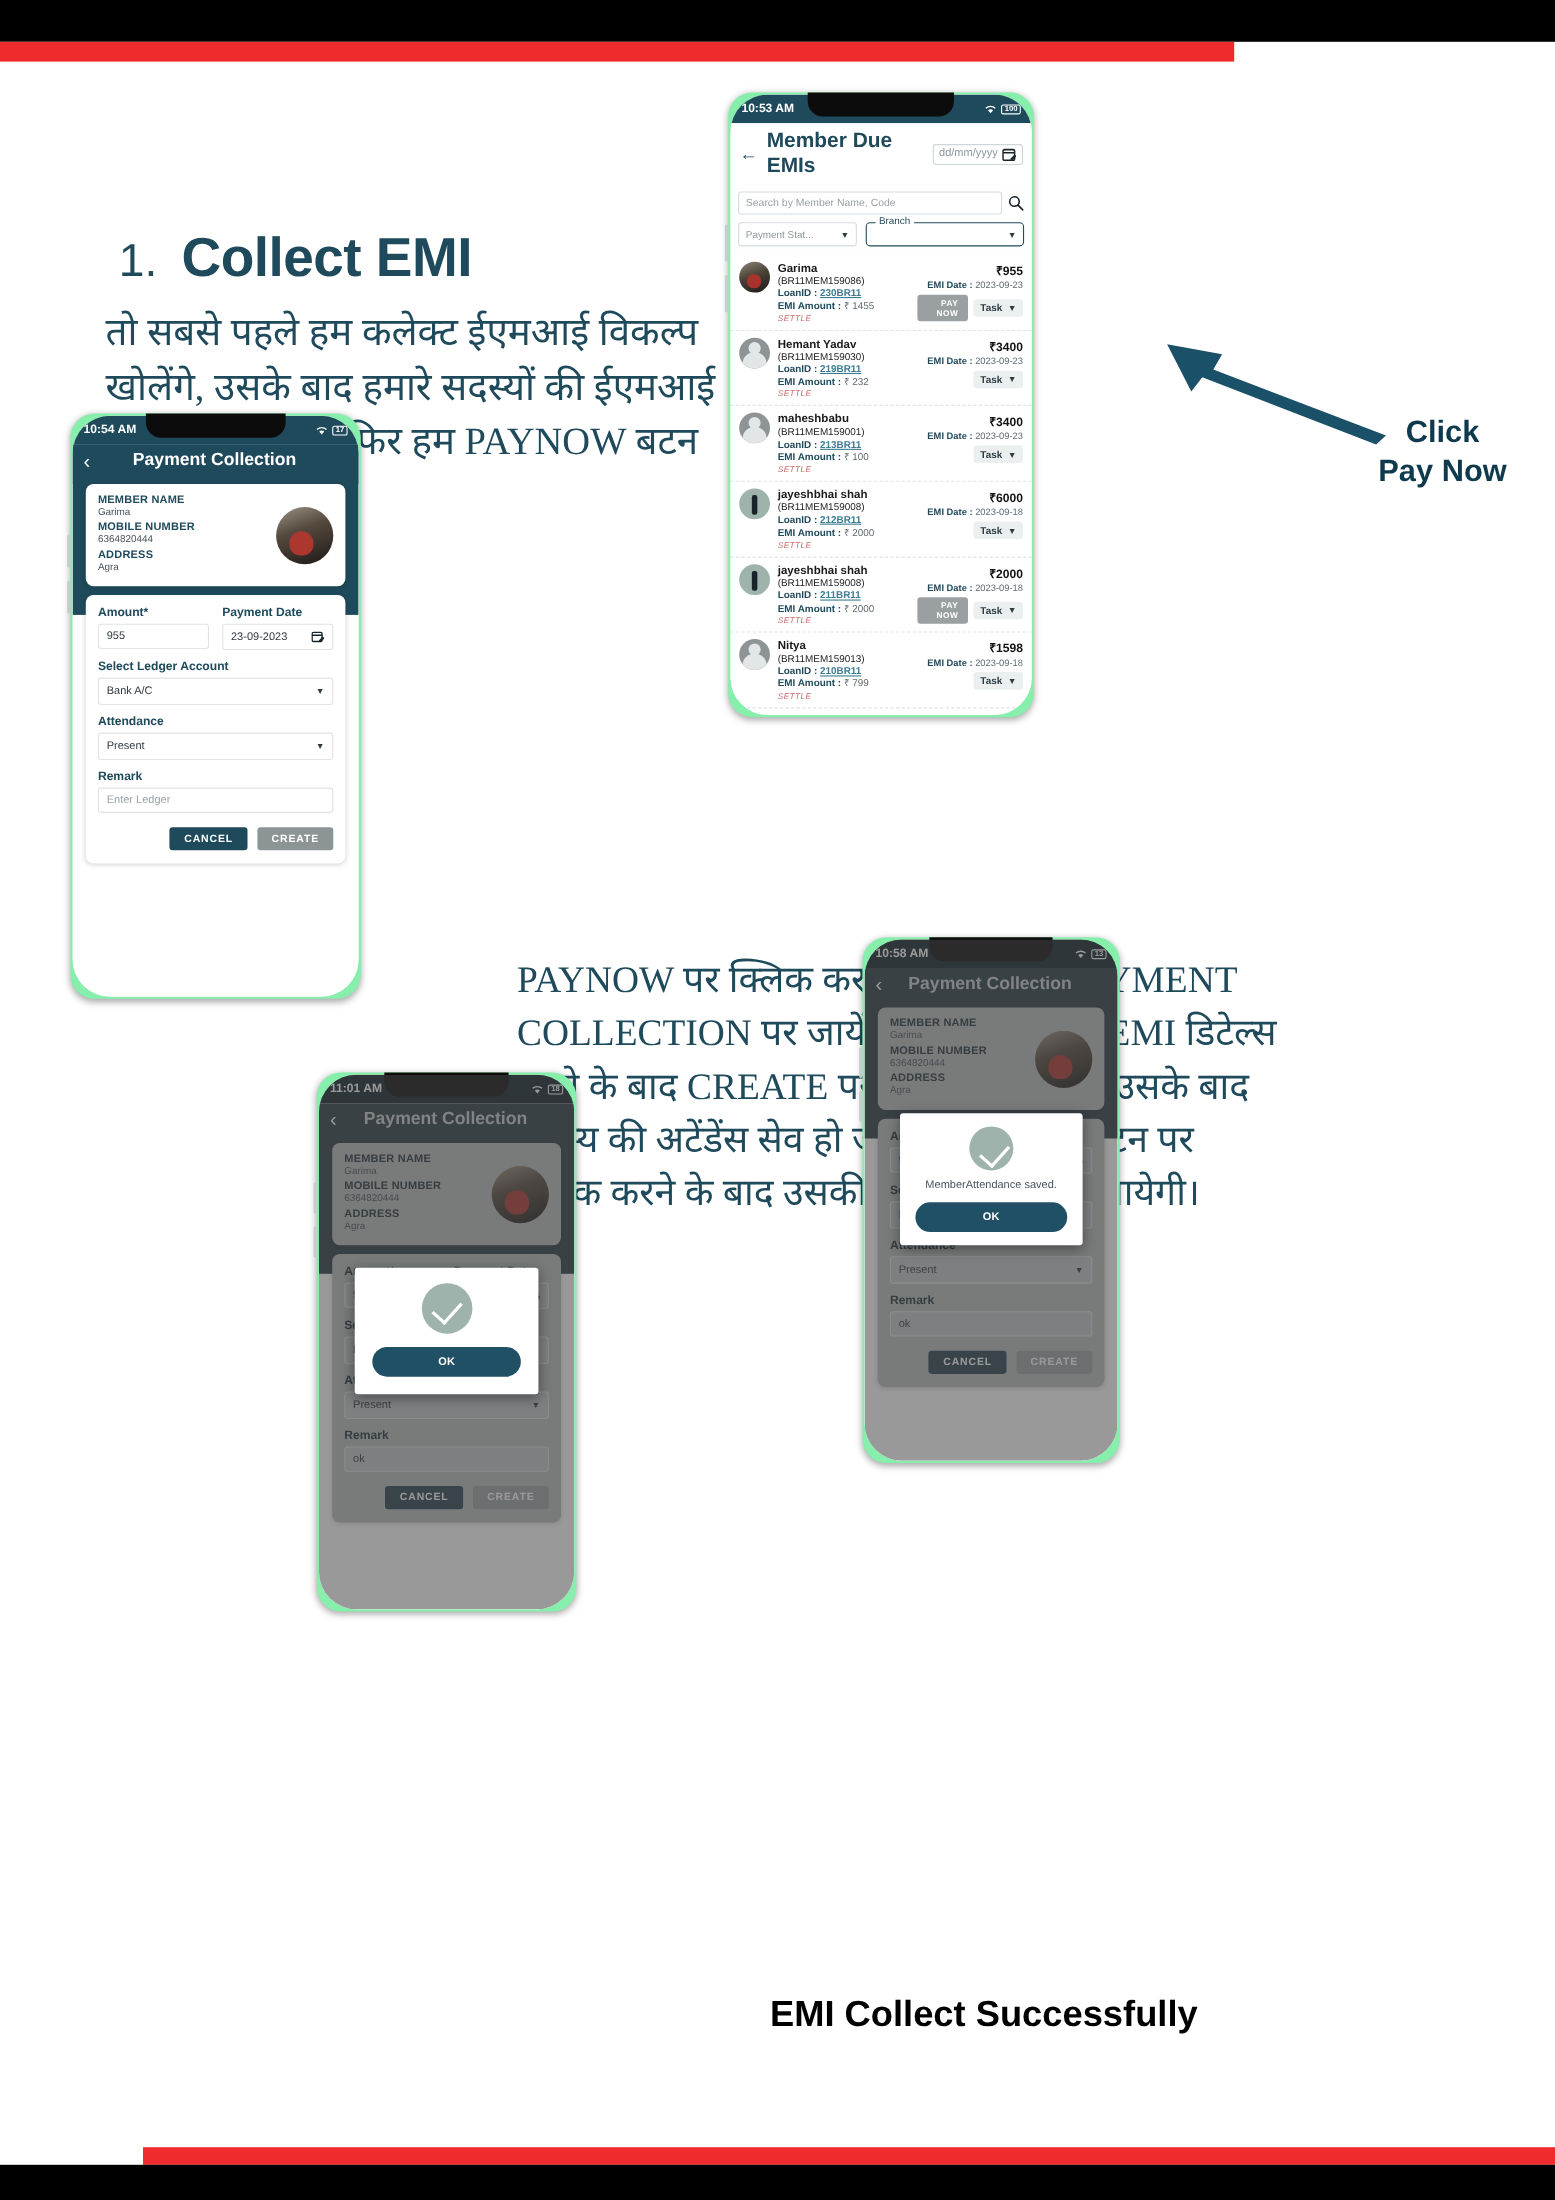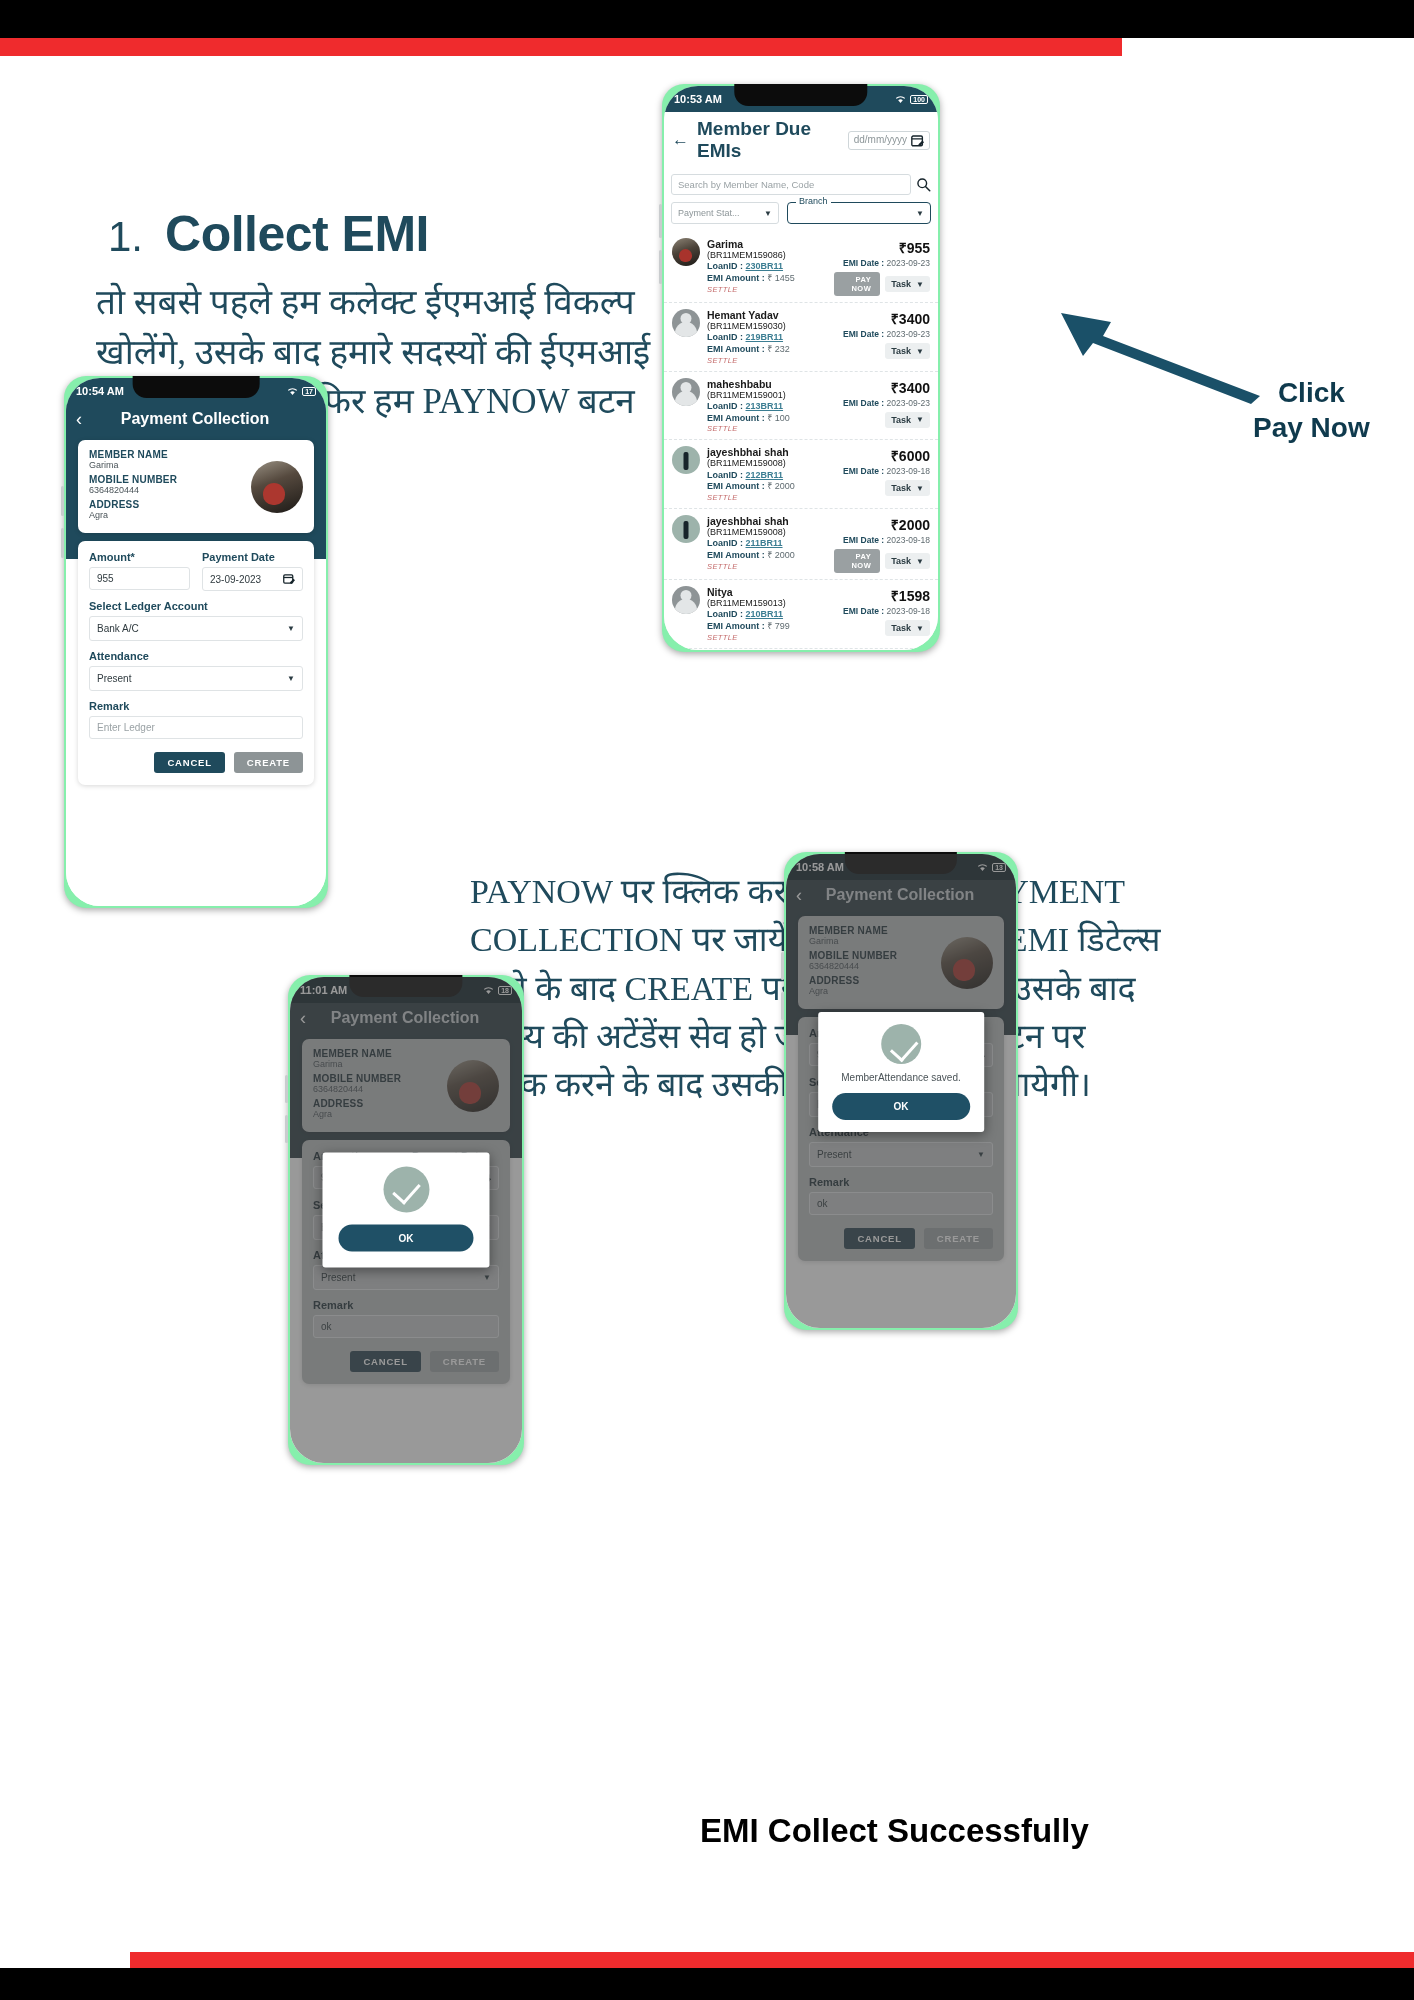--- a/index.html
+++ b/index.html
@@ -156,21 +156,21 @@
   }
   .emi-info { flex: 1; min-width: 0; }
   .emi-name { font-size: 10.5px; font-weight: 700; color: #1a1a1a; line-height: 1.15; }
   .emi-code { font-size: 9px; color: #1a1a1a; line-height: 1.25; }
   .emi-loan { font-size: 9px; color: #1f4a5c; font-weight: 700; line-height: 1.3; }
   .emi-loan u { color: #3b7d92; }
   .emi-amt { font-size: 9px; color: #1f4a5c; font-weight: 700; line-height: 1.3; }
   .emi-amt span { font-weight: 400; color: #5f6b70; }
   .settle { font-size: 7.5px; color: #c46b6b; font-style: italic; letter-spacing: .4px; }
   .emi-right { flex: 0 0 96px; text-align: right; }
-  .emi-total { font-size: 14px; font-weight: 700; color: #111; }
+  .emi-total { font-size: 11px; font-weight: 700; color: #111; }
   .emi-date { font-size: 8.5px; color: #1f4a5c; font-weight: 700; margin-top: 1px; }
   .emi-date span { font-weight: 400; color: #5f6b70; }
   .emi-actions { display: flex; justify-content: flex-end; align-items: center; gap: 5px; margin-top: 4px; }
   .paynow {
     background: #9aa0a2; color: #fff; font-size: 7.5px; font-weight: 700;
     letter-spacing: .5px; border-radius: 3px; padding: 3px 9px;
   }
   .taskbtn {
     background: #eceff0; color: #2a3b42; font-size: 9px; font-weight: 700;
     border-radius: 3px; padding: 3px 6px; display: flex; align-items: center; gap: 5px;

